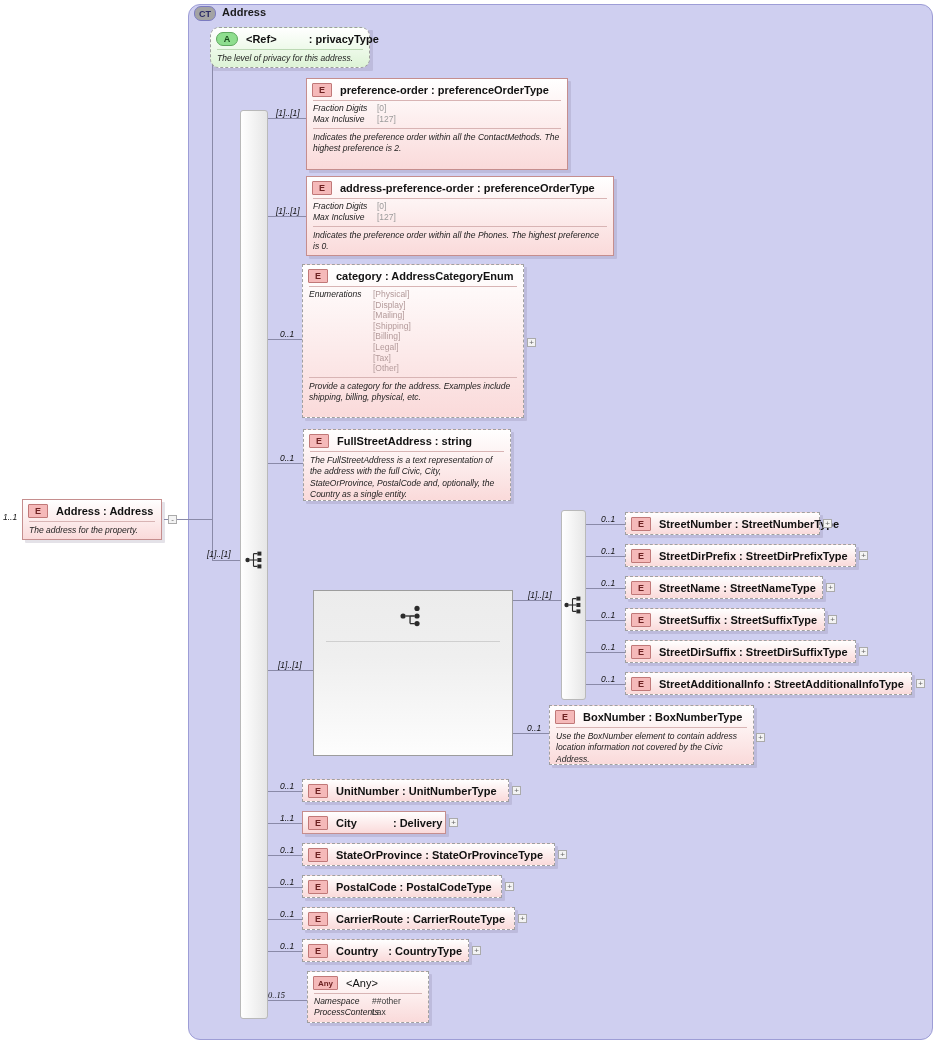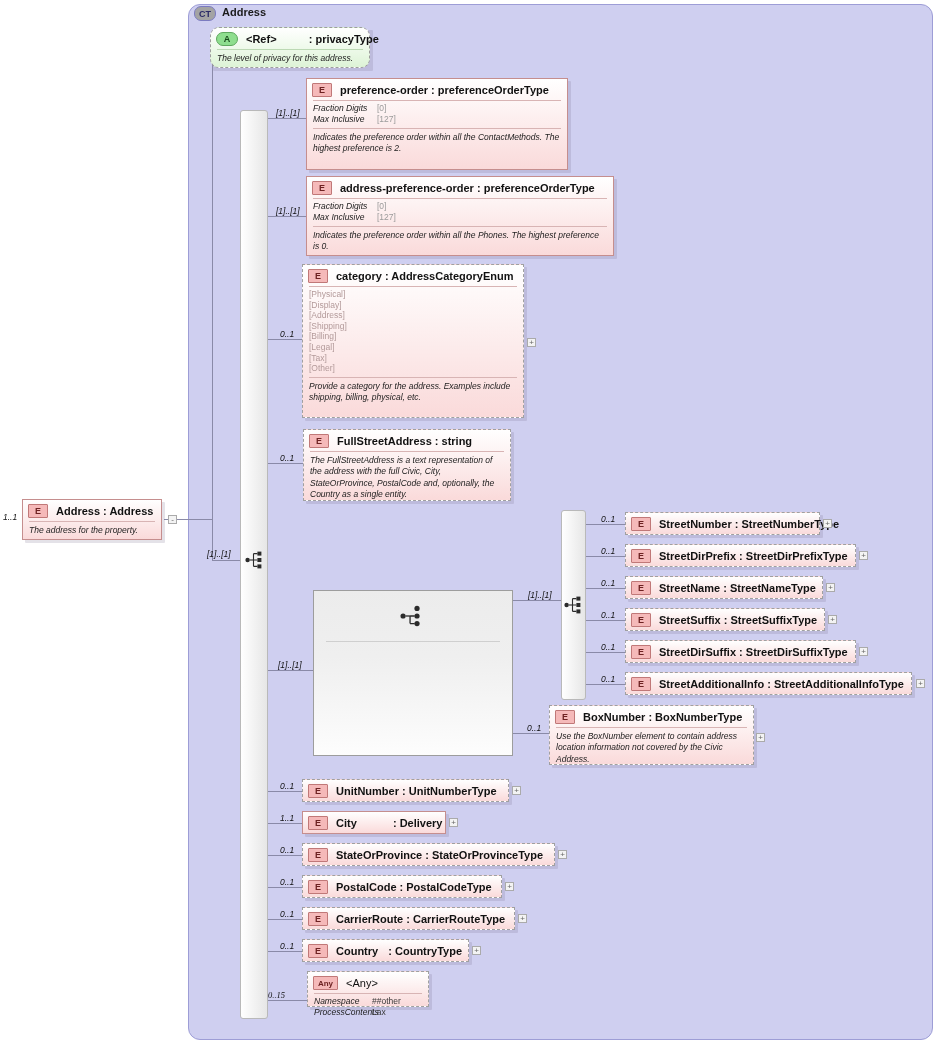--- a/index.html
+++ b/index.html
@@ -249,24 +249,25 @@
 
   <div class="node dashed" style="left:302px;top:264px;width:222px;height:154px;">
     <div class="shadow"></div>
     <div class="frame">
       <div class="hdr">
         <div class="badge">E</div>
         <div class="nm">category : AddressCategoryEnum</div>
       </div>
       <div class="rule"></div>
       <div class="enums">
+        <div class="k">Enumerations</div>
         <div class="vals">
           <div>[Physical]</div>
           <div>[Display]</div>
-          <div>[Address]</div>
+          <div>[Mailing]</div>
           <div>[Shipping]</div>
           <div>[Billing]</div>
           <div>[Legal]</div>
           <div>[Tax]</div>
           <div>[Other]</div>
         </div>
       </div>
       <div class="rule"></div>
       <div class="doc">Provide a category for the address. Examples include shipping, billing, physical, etc.</div>
     </div>
@@ -479,21 +480,21 @@
         <div class="nm">
           <span>Country</span>
           <span class="pad" style="width:4px;"></span>
           <span>: CountryType</span>
         </div>
       </div>
     </div>
   </div>
   <div class="plus" style="left:472px;top:946px;">+</div>
 
-  <div class="node any" style="left:307px;top:971px;width:122px;height:36px;">
+  <div class="node any" style="left:307px;top:971px;width:122px;height:52px;">
     <div class="shadow"></div>
     <div class="frame">
       <div class="hdr">
         <div class="badge any">Any</div>
         <div class="nm" style="font-weight:normal;">&lt;Any&gt;</div>
       </div>
       <div class="rule"></div>
       <div class="facets">
         <div class="row">
             <div class="k" style="width:58px;">Namespace</div>

